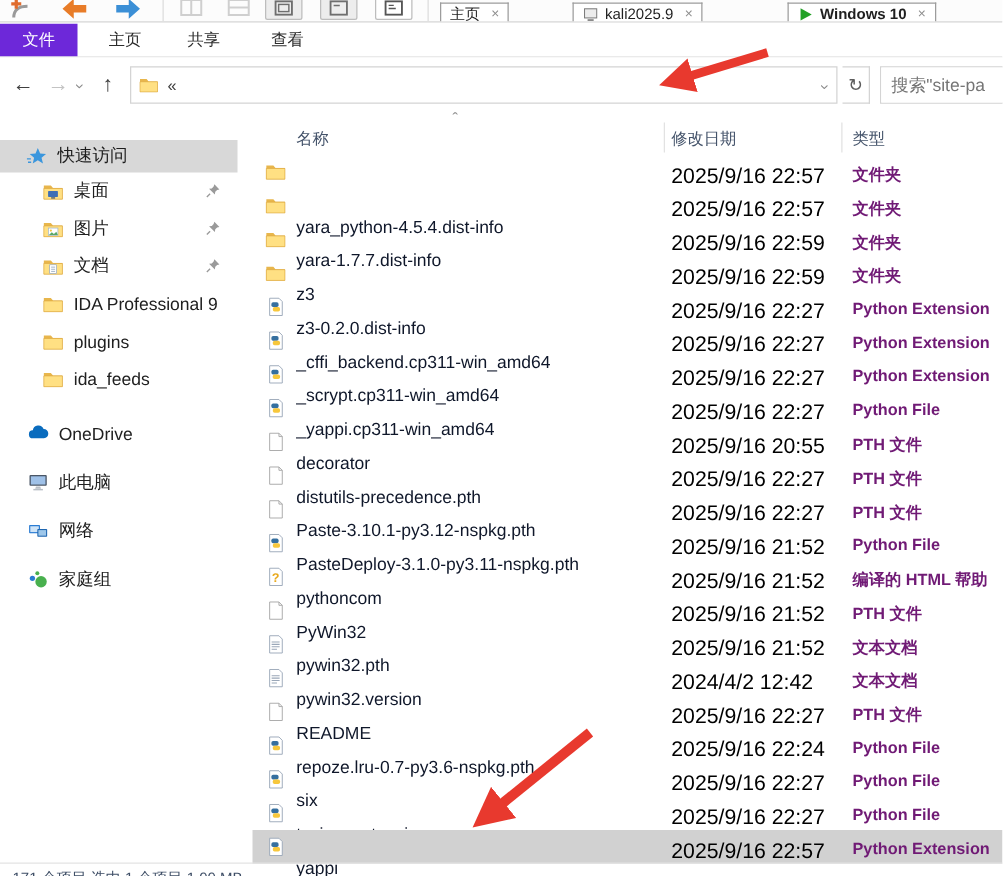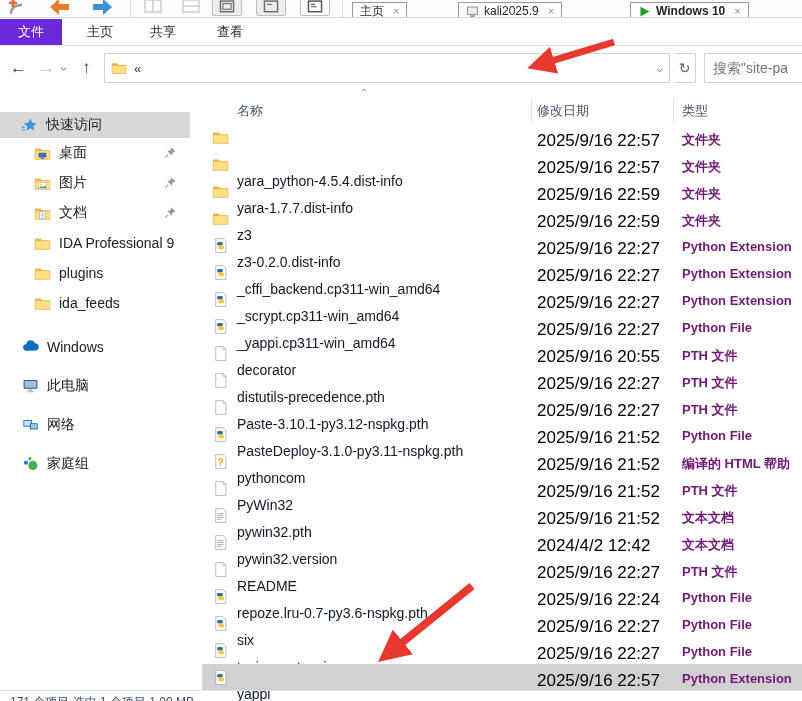--- a/index.html
+++ b/index.html
@@ -250,21 +250,21 @@
       <span class="sico"><svg viewBox="0 0 16 16">
           <path fill="#e8b64c" d="M1 3.2h5.3l1.6 1.9H15v8.4H1z"></path>
           <path fill="#ffe083" stroke="#dca83f" stroke-width=".5" d="M1 5.4h14v8.1H1z"></path>
         </svg></span>
       <span>ida_feeds</span>
     </div>
     <div class="side-item root first-root">
       <span class="sico"><svg viewBox="0 0 16 16">
           <path fill="#0a6cbe" d="M4.1 11.9a3 3 0 0 1-.1-6 4.2 4.2 0 0 1 8.1-1 3.3 3.3 0 0 1 .3 6.9z"></path>
         </svg></span>
-      <span>Windows</span>
+      <span>OneDrive</span>
     </div>
     <div class="side-item root">
       <span class="sico"><svg viewBox="0 0 16 16">
           <rect x="1.5" y="2.8" width="13" height="8.2" rx=".8" fill="#4a5666"></rect>
           <rect x="2.5" y="3.8" width="11" height="6.2" fill="#9fc1e8"></rect>
           <path d="M6.4 11.4h3.2l.6 1.7H5.8z" fill="#b9bfc7"></path>
           <rect x="4.4" y="13.3" width="7.2" height="1.1" fill="#b9bfc7"></rect>
         </svg></span>
       <span>此电脑</span>
     </div>

